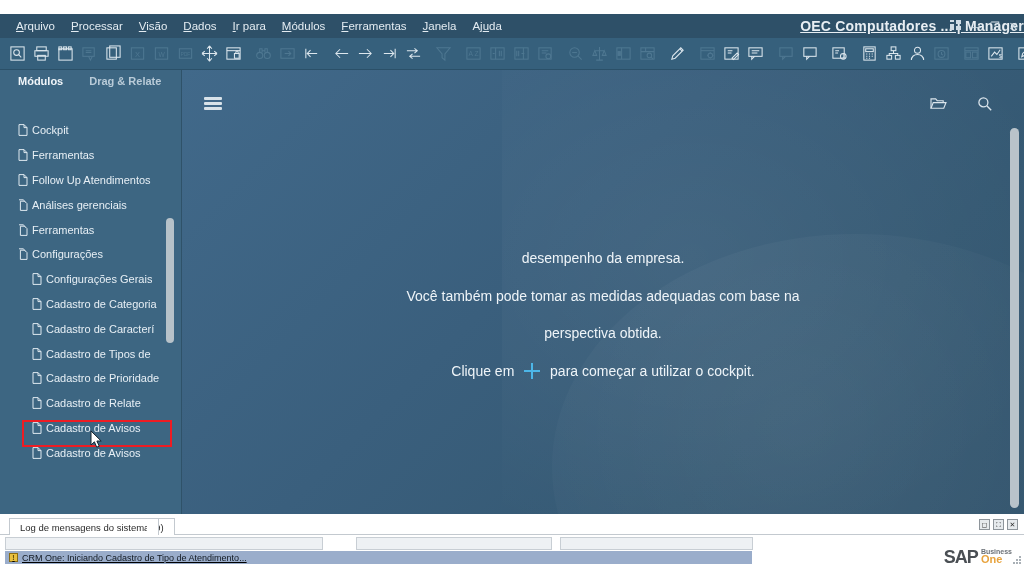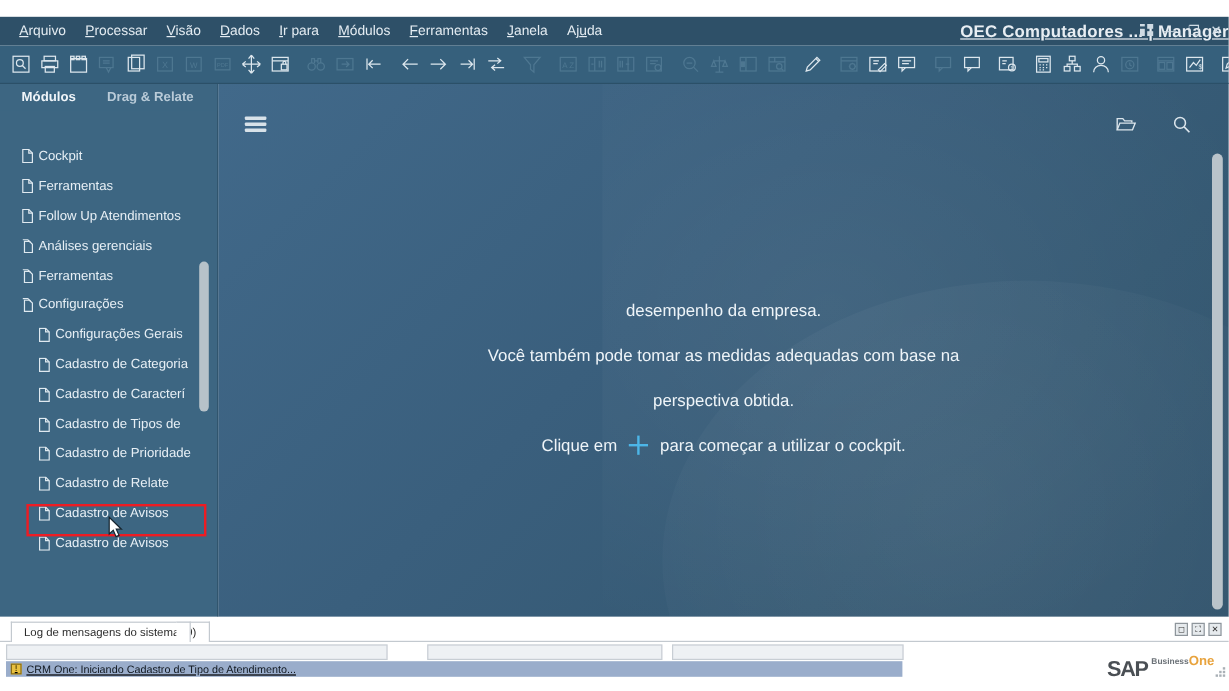--- a/index.html
+++ b/index.html
@@ -226,21 +226,21 @@
     width: 9px; height: 9px; background: #e8c040; border: 1px solid #8a6d14;
     color: #5b4708; font-size: 7px; line-height: 8px; text-align: center;
     font-weight: bold; flex: 0 0 auto;
   }
   .status-msg .txt { font-size: 9px; color: #111820; white-space: nowrap; }
   .sap-logo {
     position: absolute; right: 12px; top: 33px;
     display: flex; align-items: flex-start; gap: 3px;
   }
   .sap-word { font-size: 18px; font-weight: bold; color: #4a4f54; letter-spacing: -1px; font-family: "Liberation Sans", sans-serif;}
-  .sap-sub { display: flex; flex-direction: row; line-height: 8px; padding-top: 1px;}
+  .sap-sub { display: flex; flex-direction: column; line-height: 8px; padding-top: 1px;}
   .sap-sub .b1 { font-size: 7px; color: #6b7177; font-weight: bold;}
   .sap-sub .b2 { font-size: 11px; color: #e8a33d; font-weight: bold; margin-top: -1px;}
   .grip {
     position: absolute; right: 2px; bottom: 11px; width: 9px; height: 9px;
   }
   .grip i { position:absolute; background:#a9b0b6; width:2px; height:2px; }
 </style>
 </head>
 <body>
 

